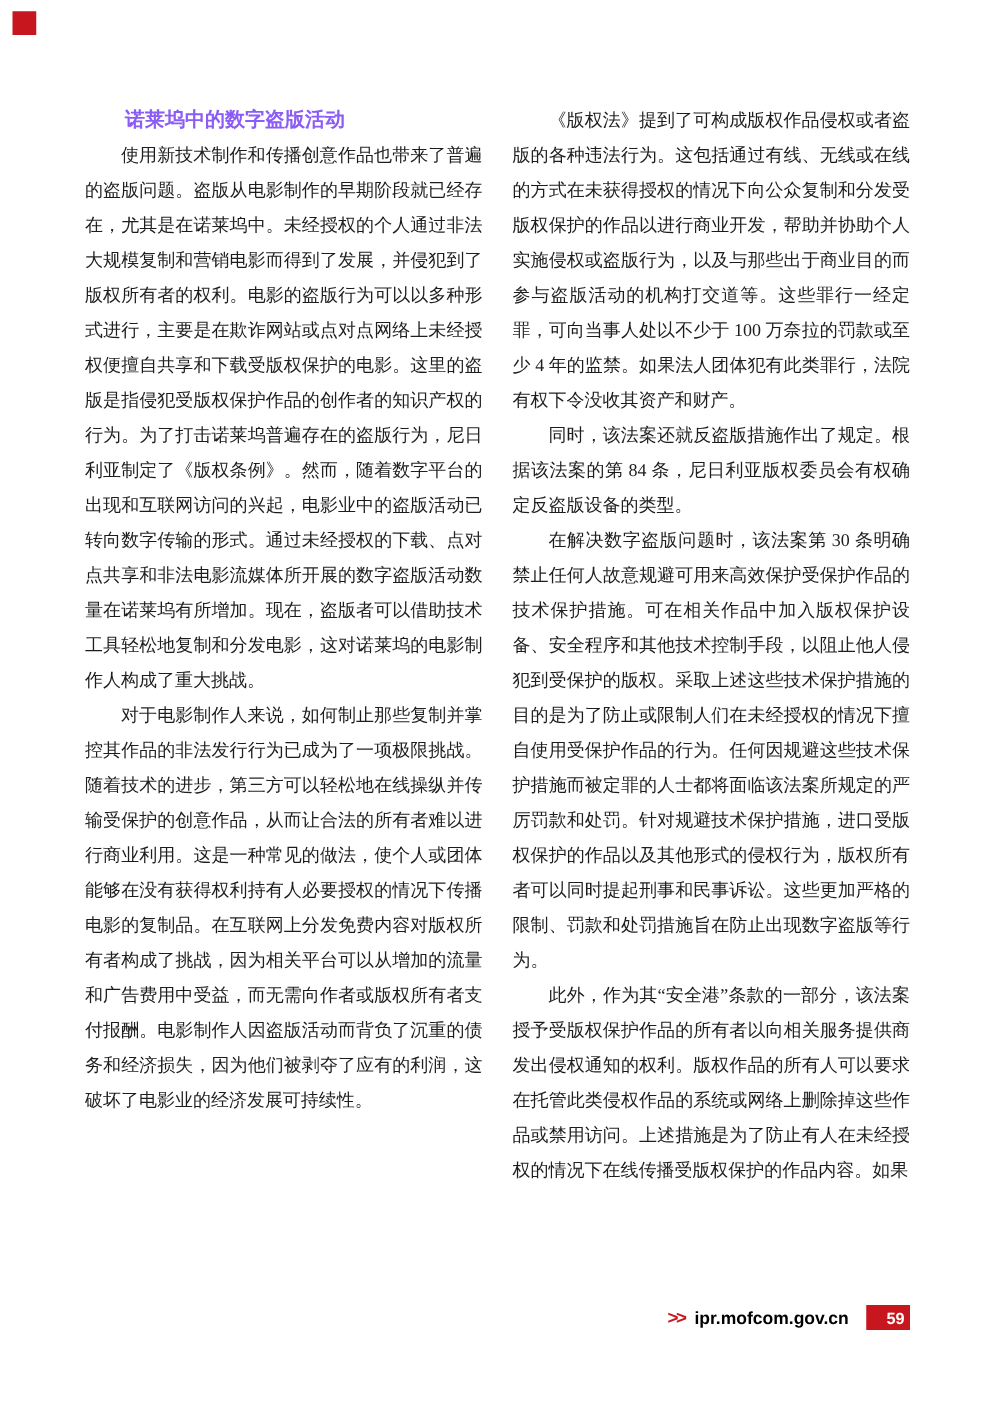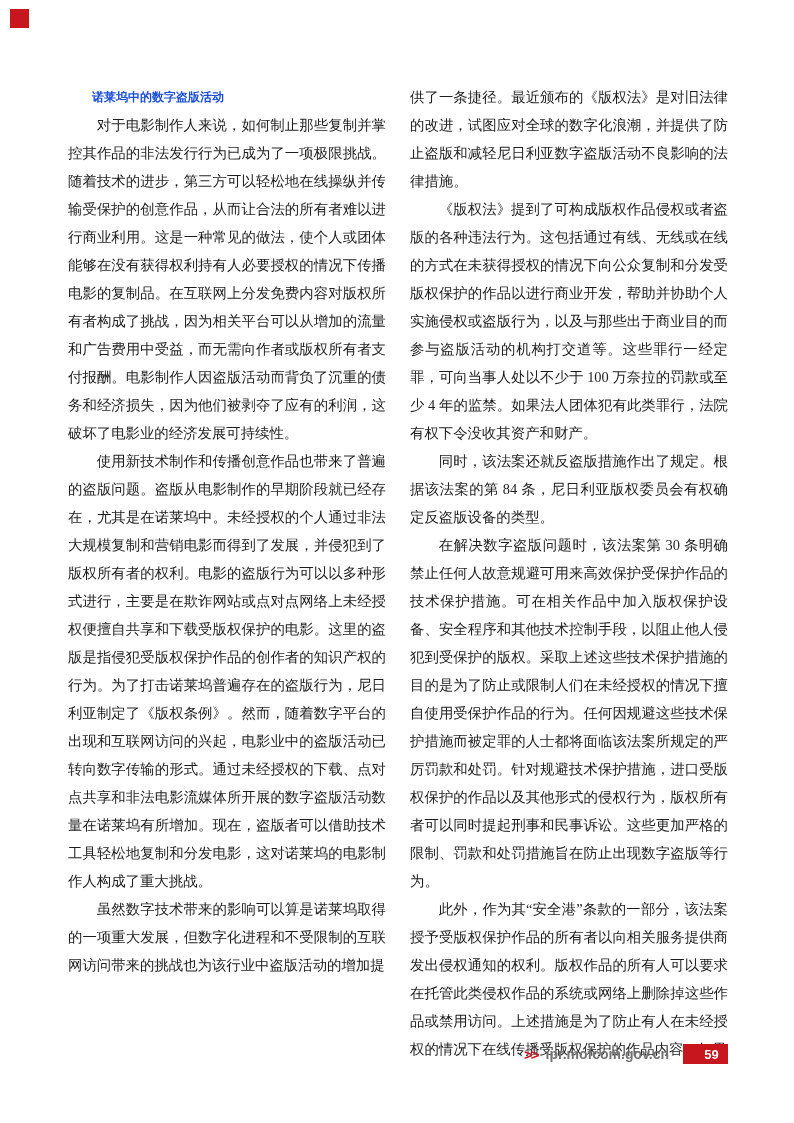--- a/index.html
+++ b/index.html
@@ -30,67 +30,65 @@
     line-height:28px;
     text-align:justify;
     text-justify:inter-character;
   }
   .col p{margin:0;text-indent:2em;}
   .col p.cont{text-indent:0;}
   .col .doc-heading{
     margin:0;
     font-family:"Liberation Sans","DejaVu Sans",sans-serif;
     font-weight:700;
-    font-size:12px;
+    font-size:16px;
     line-height:28px;
     text-indent:2em;
-    color:#1d4ed8;
+    color:#8b5cf6;
     text-align:justify;
   }
   .footer{
     position:absolute;top:1044px;right:66px;
     display:flex;align-items:center;
     font-family:"Liberation Sans","DejaVu Sans",sans-serif;
   }
   .footer .chev{
     color:var(--accent);
     font-weight:700;
     font-size:15px;
     letter-spacing:-2px;
     margin-right:8px;
   }
   .footer .site{
     font-weight:700;
     font-size:14px;
-    color:#737373;
+    color:#000000;
     margin-right:14px;
   }
   .page-box{
-    width:45px;height:20px;
+    width:35px;height:20px;
     background:var(--accent);
     color:#ffffff;
     font-size:13px;font-weight:700;
     display:flex;align-items:center;justify-content:center;
     padding-left:12px;box-sizing:border-box;
   }
 </style>
 </head>
 <body>
 
 <div class="corner-mark"></div>
 
 <div class="page-content">
   <div class="col">
     <div class="doc-heading">诺莱坞中的数字盗版活动</div>
+    <p>使用新技术制作和传播创意作品也带来了普遍的盗版问题。盗版从电影制作的早期阶段就已经存在，尤其是在诺莱坞中。未经授权的个人通过非法大规模复制和营销电影而得到了发展，并侵犯到了版权所有者的权利。电影的盗版行为可以以多种形式进行，主要是在欺诈网站或点对点网络上未经授权便擅自共享和下载受版权保护的电影。这里的盗版是指侵犯受版权保护作品的创作者的知识产权的行为。为了打击诺莱坞普遍存在的盗版行为，尼日利亚制定了《版权条例》。然而，随着数字平台的出现和互联网访问的兴起，电影业中的盗版活动已转向数字传输的形式。通过未经授权的下载、点对点共享和非法电影流媒体所开展的数字盗版活动数量在诺莱坞有所增加。现在，盗版者可以借助技术工具轻松地复制和分发电影，这对诺莱坞的电影制作人构成了重大挑战。</p>
     <p>对于电影制作人来说，如何制止那些复制并掌控其作品的非法发行行为已成为了一项极限挑战。随着技术的进步，第三方可以轻松地在线操纵并传输受保护的创意作品，从而让合法的所有者难以进行商业利用。这是一种常见的做法，使个人或团体能够在没有获得权利持有人必要授权的情况下传播电影的复制品。在互联网上分发免费内容对版权所有者构成了挑战，因为相关平台可以从增加的流量和广告费用中受益，而无需向作者或版权所有者支付报酬。电影制作人因盗版活动而背负了沉重的债务和经济损失，因为他们被剥夺了应有的利润，这破坏了电影业的经济发展可持续性。</p>
-    <p>使用新技术制作和传播创意作品也带来了普遍的盗版问题。盗版从电影制作的早期阶段就已经存在，尤其是在诺莱坞中。未经授权的个人通过非法大规模复制和营销电影而得到了发展，并侵犯到了版权所有者的权利。电影的盗版行为可以以多种形式进行，主要是在欺诈网站或点对点网络上未经授权便擅自共享和下载受版权保护的电影。这里的盗版是指侵犯受版权保护作品的创作者的知识产权的行为。为了打击诺莱坞普遍存在的盗版行为，尼日利亚制定了《版权条例》。然而，随着数字平台的出现和互联网访问的兴起，电影业中的盗版活动已转向数字传输的形式。通过未经授权的下载、点对点共享和非法电影流媒体所开展的数字盗版活动数量在诺莱坞有所增加。现在，盗版者可以借助技术工具轻松地复制和分发电影，这对诺莱坞的电影制作人构成了重大挑战。</p>
-    <p>虽然数字技术带来的影响可以算是诺莱坞取得的一项重大发展，但数字化进程和不受限制的互联网访问带来的挑战也为该行业中盗版活动的增加提</p>
   </div>
   <div class="col">
-    <p class="cont">供了一条捷径。最近颁布的《版权法》是对旧法律的改进，试图应对全球的数字化浪潮，并提供了防止盗版和减轻尼日利亚数字盗版活动不良影响的法律措施。</p>
     <p>《版权法》提到了可构成版权作品侵权或者盗版的各种违法行为。这包括通过有线、无线或在线的方式在未获得授权的情况下向公众复制和分发受版权保护的作品以进行商业开发，帮助并协助个人实施侵权或盗版行为，以及与那些出于商业目的而参与盗版活动的机构打交道等。这些罪行一经定罪，可向当事人处以不少于 100 万奈拉的罚款或至少 4 年的监禁。如果法人团体犯有此类罪行，法院有权下令没收其资产和财产。</p>
     <p>同时，该法案还就反盗版措施作出了规定。根据该法案的第 84 条，尼日利亚版权委员会有权确定反盗版设备的类型。</p>
     <p>在解决数字盗版问题时，该法案第 30 条明确禁止任何人故意规避可用来高效保护受保护作品的技术保护措施。可在相关作品中加入版权保护设备、安全程序和其他技术控制手段，以阻止他人侵犯到受保护的版权。采取上述这些技术保护措施的目的是为了防止或限制人们在未经授权的情况下擅自使用受保护作品的行为。任何因规避这些技术保护措施而被定罪的人士都将面临该法案所规定的严厉罚款和处罚。针对规避技术保护措施，进口受版权保护的作品以及其他形式的侵权行为，版权所有者可以同时提起刑事和民事诉讼。这些更加严格的限制、罚款和处罚措施旨在防止出现数字盗版等行为。</p>
     <p>此外，作为其“安全港”条款的一部分，该法案授予受版权保护作品的所有者以向相关服务提供商发出侵权通知的权利。版权作品的所有人可以要求在托管此类侵权作品的系统或网络上删除掉这些作品或禁用访问。上述措施是为了防止有人在未经授权的情况下在线传播受版权保护的作品内容。如果</p>
   </div>
 </div>
 
 <div class="footer">
   <span class="chev">&gt;&gt;</span>
   <span class="site">ipr.mofcom.gov.cn</span>

